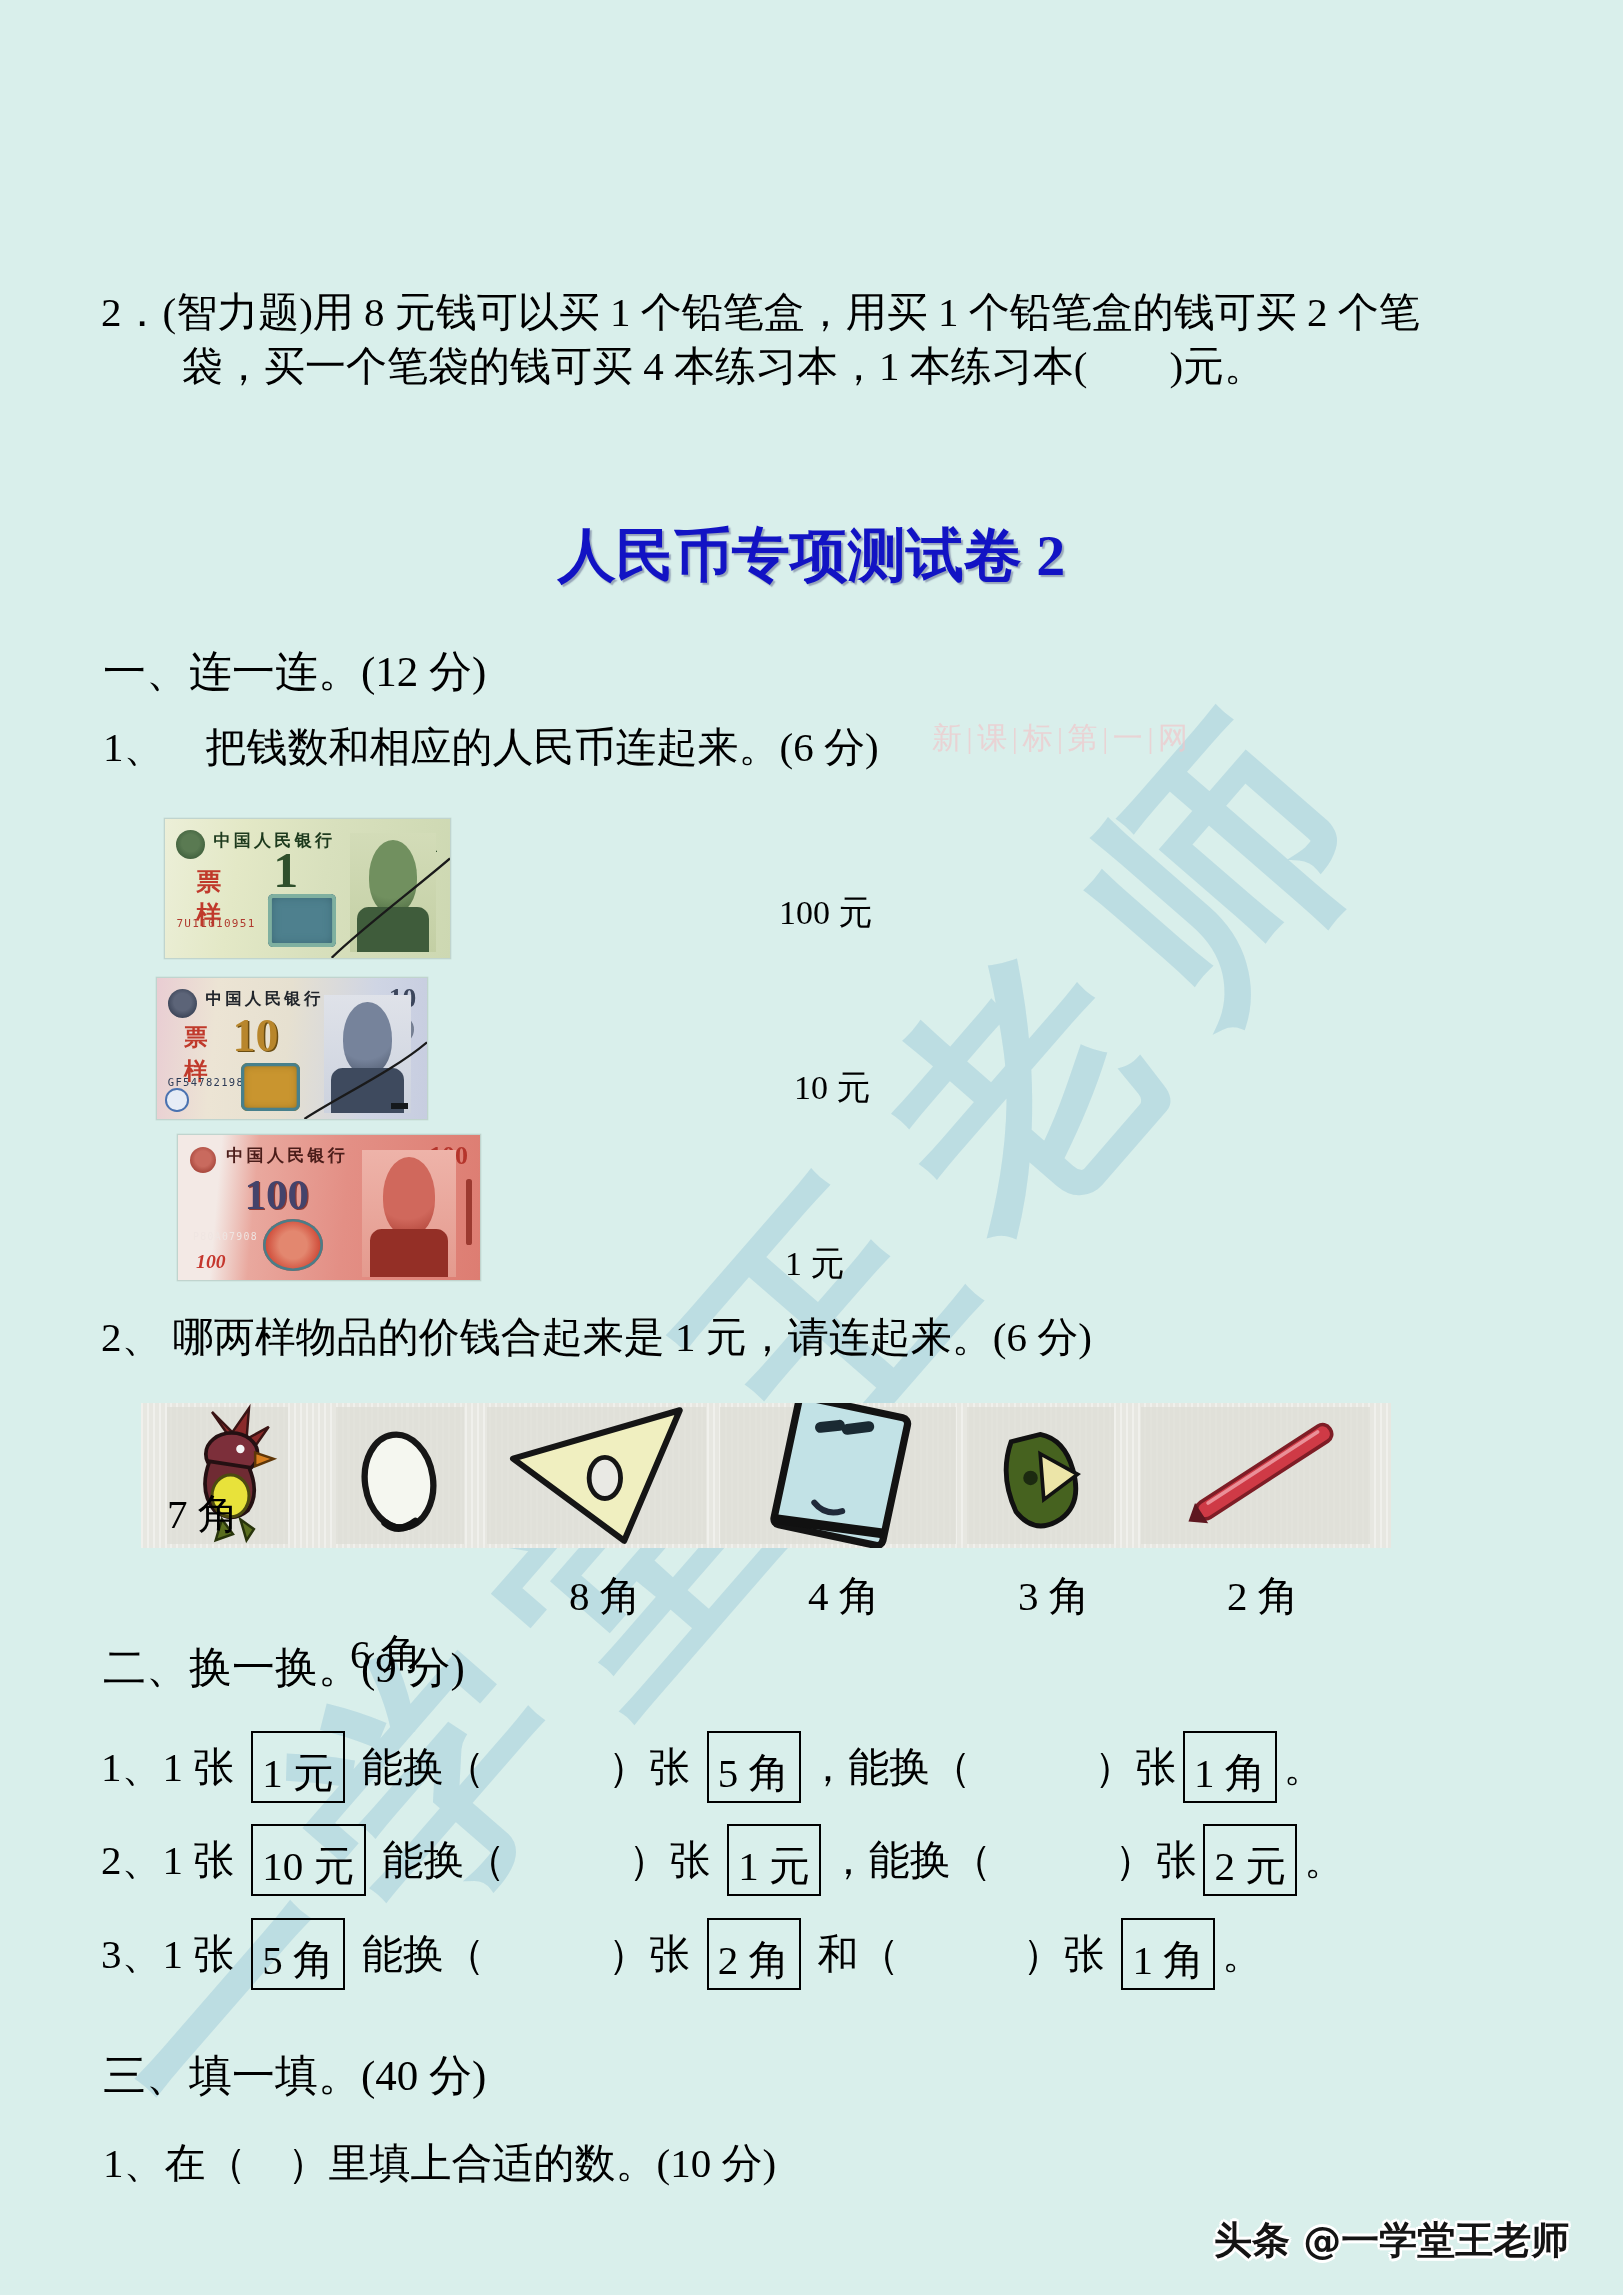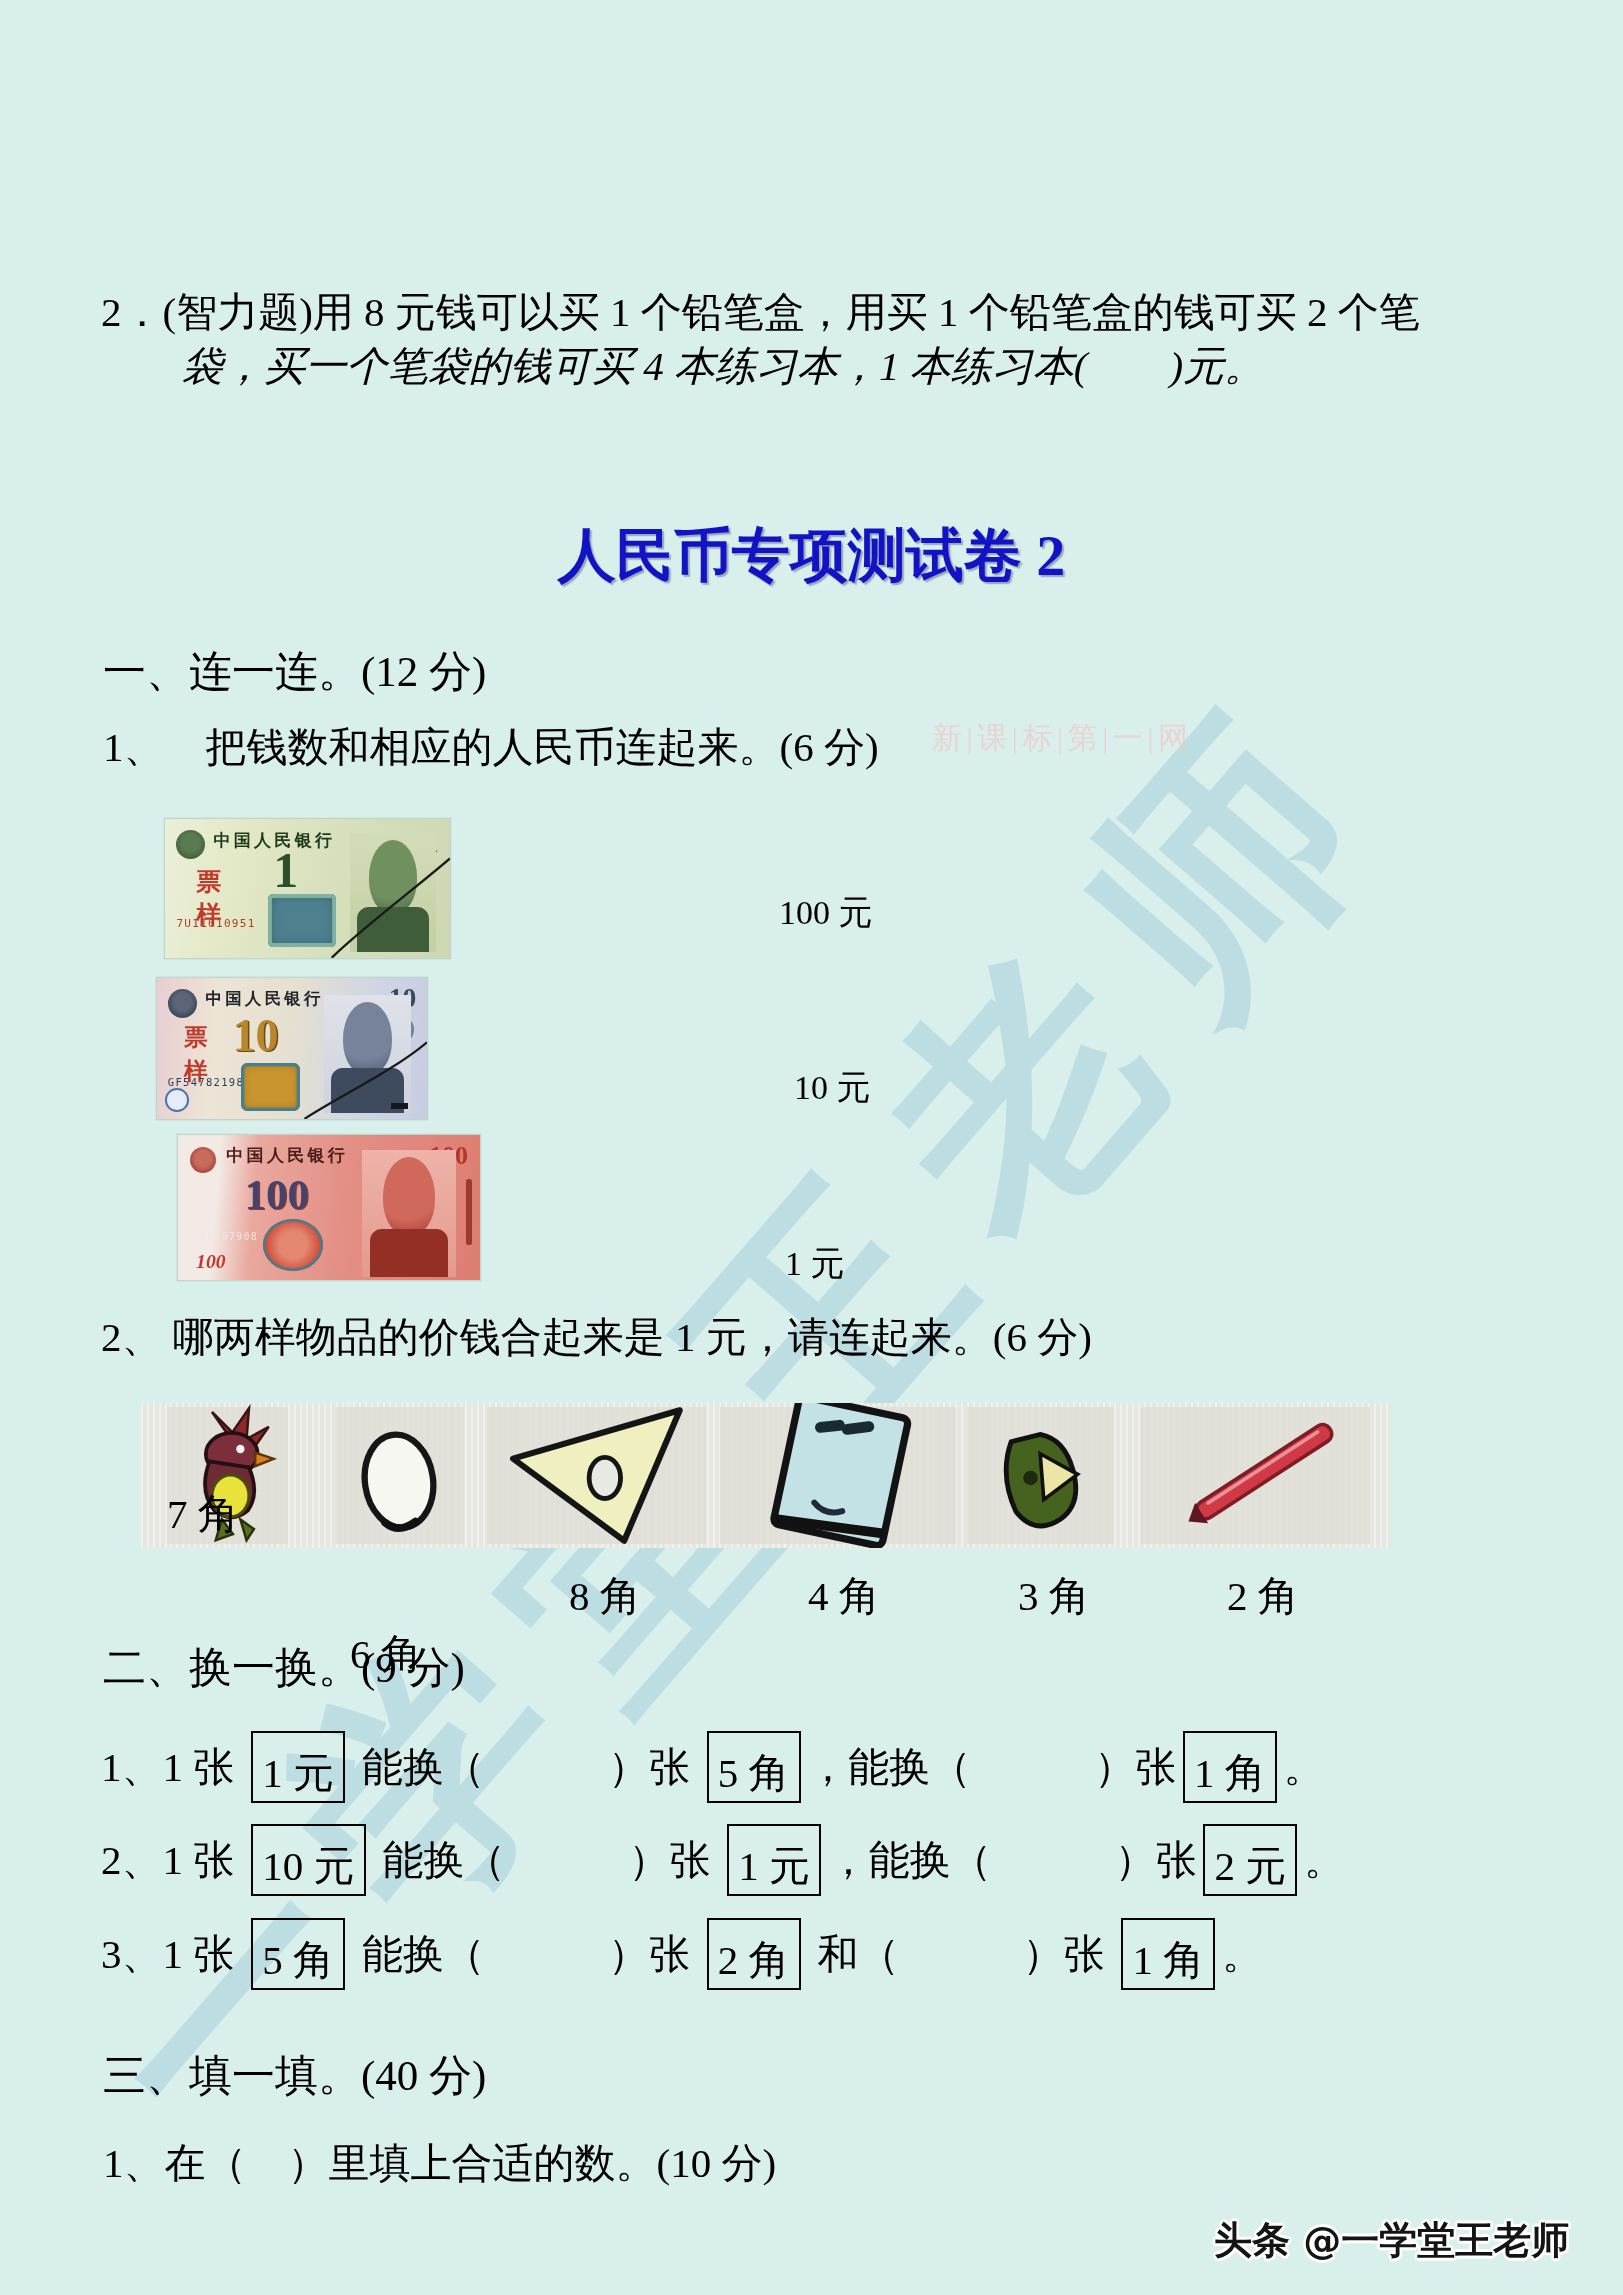--- a/index.html
+++ b/index.html
@@ -79,21 +79,21 @@
                  -2.6px 0 0 #fff,2.6px 0 0 #fff,0 -2.6px 0 #fff,0 2.6px 0 #fff;
   }
 </style>
 </head>
 <body>
 
 <div class="abs" id="wm-main">一学堂王老师</div>
 <div class="abs" id="wm-pink">新|课|标|第|一|网</div>
 
 <div class="abs bodytext" style="left:101px;top:249px;margin-top:40px;">2．(智力题)用 8 元钱可以买 1 个铅笔盒，用买 1 个铅笔盒的钱可买 2 个笔</div>
-<div class="abs bodytext" style="left:182px;top:343px;font-style:italic;">袋，买一个笔袋的钱可买 4 本练习本，1 本练习本(　　)元。</div>
+<div class="abs bodytext" style="left:182px;top:343px;">袋，买一个笔袋的钱可买 4 本练习本，1 本练习本(　　)元。</div>
 
 <div class="abs" id="title" style="color:#1213c4;">人民币专项测试卷 2</div>
 
 <div class="abs heading" style="left:103px;top:643px;">一、连一连。(12 分)</div>
 <div class="abs bodytext" style="left:103px;top:724px;">1、　把钱数和相应的人民币连起来。(6 分)</div>
 
 <div class="abs note" id="note1">
   <div style="position:absolute;left:4%;top:8%;width:29px;height:29px;border-radius:50%;background:radial-gradient(circle at 50% 45%,#5a7a52 0 40%,#2f4f2f 100%);"></div>
   <div class="bank" style="left:17%;top:7%;font-size:17px;color:#1d3a1d;">中国人民银行</div>
   <div class="corner" style="right:4%;top:4%;font-size:30px;color:#2e4d2a;">1</div>

